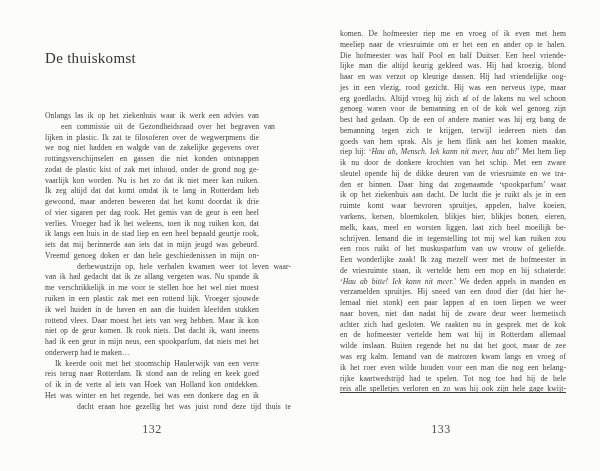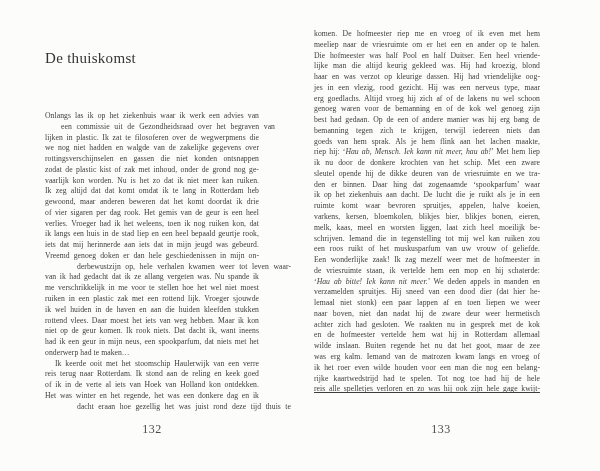--- a/index.html
+++ b/index.html
@@ -11,21 +11,21 @@
     position: relative;
     overflow: hidden;
   }
   .spread { position: absolute; inset: 0; }
   .page-title {
     position: absolute; left: 45px; top: 50px;
     font-size: 15px; color: #343434; letter-spacing: 0.3px;
   }
   .column { position: absolute; font-size: 7.7px; }
   .col-left  { left: 45px;  top: 111px; width: 214px; }
-  .col-right { left: 314px; top: 29px;  width: 226px; }
+  .col-right { left: 340px; top: 29px;  width: 226px; }
   .line {
     height: 10.78px; line-height: 10.78px;
     white-space: nowrap; overflow: visible;
   }
   .line span, .line i { letter-spacing: 0.05px; }
   .indent > span { margin-left: 10px; }
   .pagenum {
     position: absolute; top: 422px;
     font-size: 12px; color: #4a4a4a; text-align: center;
     letter-spacing: 0.5px;
@@ -78,21 +78,21 @@
         <div class="line"><span style="word-spacing: 3.484px;"><span>komen. De hofmeester riep me en vroeg of ik even met hem</span></span></div>
         <div class="line"><span style="word-spacing: 2.331px;"><span>meeliep naar de vriesruimte om er het een en ander op te halen.</span></span></div>
         <div class="line"><span style="word-spacing: 2.667px;"><span>Die hofmeester was half Pool en half Duitser. Een heel vriende-</span></span></div>
         <div class="line"><span style="word-spacing: 3.07px;"><span>lijke man die altijd keurig gekleed was. Hij had kroezig, blond</span></span></div>
         <div class="line"><span style="word-spacing: 2.491px;"><span>haar en was verzot op kleurige dassen. Hij had vriendelijke oog-</span></span></div>
         <div class="line"><span style="word-spacing: 2.794px;"><span>jes in een vlezig, rood gezicht. Hij was een nerveus type, maar</span></span></div>
         <div class="line"><span style="word-spacing: 1.793px;"><span>erg goedlachs. Altijd vroeg hij zich af of de lakens nu wel schoon</span></span></div>
         <div class="line"><span style="word-spacing: 2.558px;"><span>genoeg waren voor de bemanning en of de kok wel genoeg zijn</span></span></div>
         <div class="line"><span style="word-spacing: 1.784px;"><span>best had gedaan. Op de een of andere manier was hij erg bang de</span></span></div>
         <div class="line"><span style="word-spacing: 5.387px;"><span>bemanning tegen zich te krijgen, terwijl iedereen niets dan</span></span></div>
-        <div class="line"><span style="word-spacing: 3.02px;"><span>goeds van hem sprak. Als je hem flink aan het lachen maakte,</span></span></div>
+        <div class="line"><span style="word-spacing: 3.02px;"><span>goeds van hem sprak. Als je hem flink aan het komen maakte,</span></span></div>
         <div class="line"><span style="word-spacing: 1.108px;"><span>riep hij: ‘</span><i>Hau ab, Mensch. Iek kann nit meer, hau ab!</i><span>’ Met hem liep</span></span></div>
         <div class="line"><span style="word-spacing: 3.199px;"><span>ik nu door de donkere krochten van het schip. Met een zware</span></span></div>
         <div class="line"><span style="word-spacing: 2.342px;"><span>sleutel opende hij de dikke deuren van de vriesruimte en we tra-</span></span></div>
         <div class="line"><span style="word-spacing: 3.918px;"><span>den er binnen. Daar hing dat zogenaamde ‘spookparfum’ waar</span></span></div>
         <div class="line"><span style="word-spacing: 1.859px;"><span>ik op het ziekenhuis aan dacht. De lucht die je ruikt als je in een</span></span></div>
         <div class="line"><span style="word-spacing: 5.516px;"><span>ruimte komt waar bevroren spruitjes, appelen, halve koeien,</span></span></div>
         <div class="line"><span style="word-spacing: 3.9px;"><span>varkens, kersen, bloemkolen, blikjes bier, blikjes bonen, eieren,</span></span></div>
         <div class="line"><span style="word-spacing: 3.094px;"><span>melk, kaas, meel en worsten liggen, laat zich heel moeilijk be-</span></span></div>
         <div class="line"><span style="word-spacing: 2.442px;"><span>schrijven. Iemand die in tegenstelling tot mij wel kan ruiken zou</span></span></div>
         <div class="line"><span style="word-spacing: 3.064px;"><span>een roos ruikt of het muskusparfum van uw vrouw of geliefde.</span></span></div>

